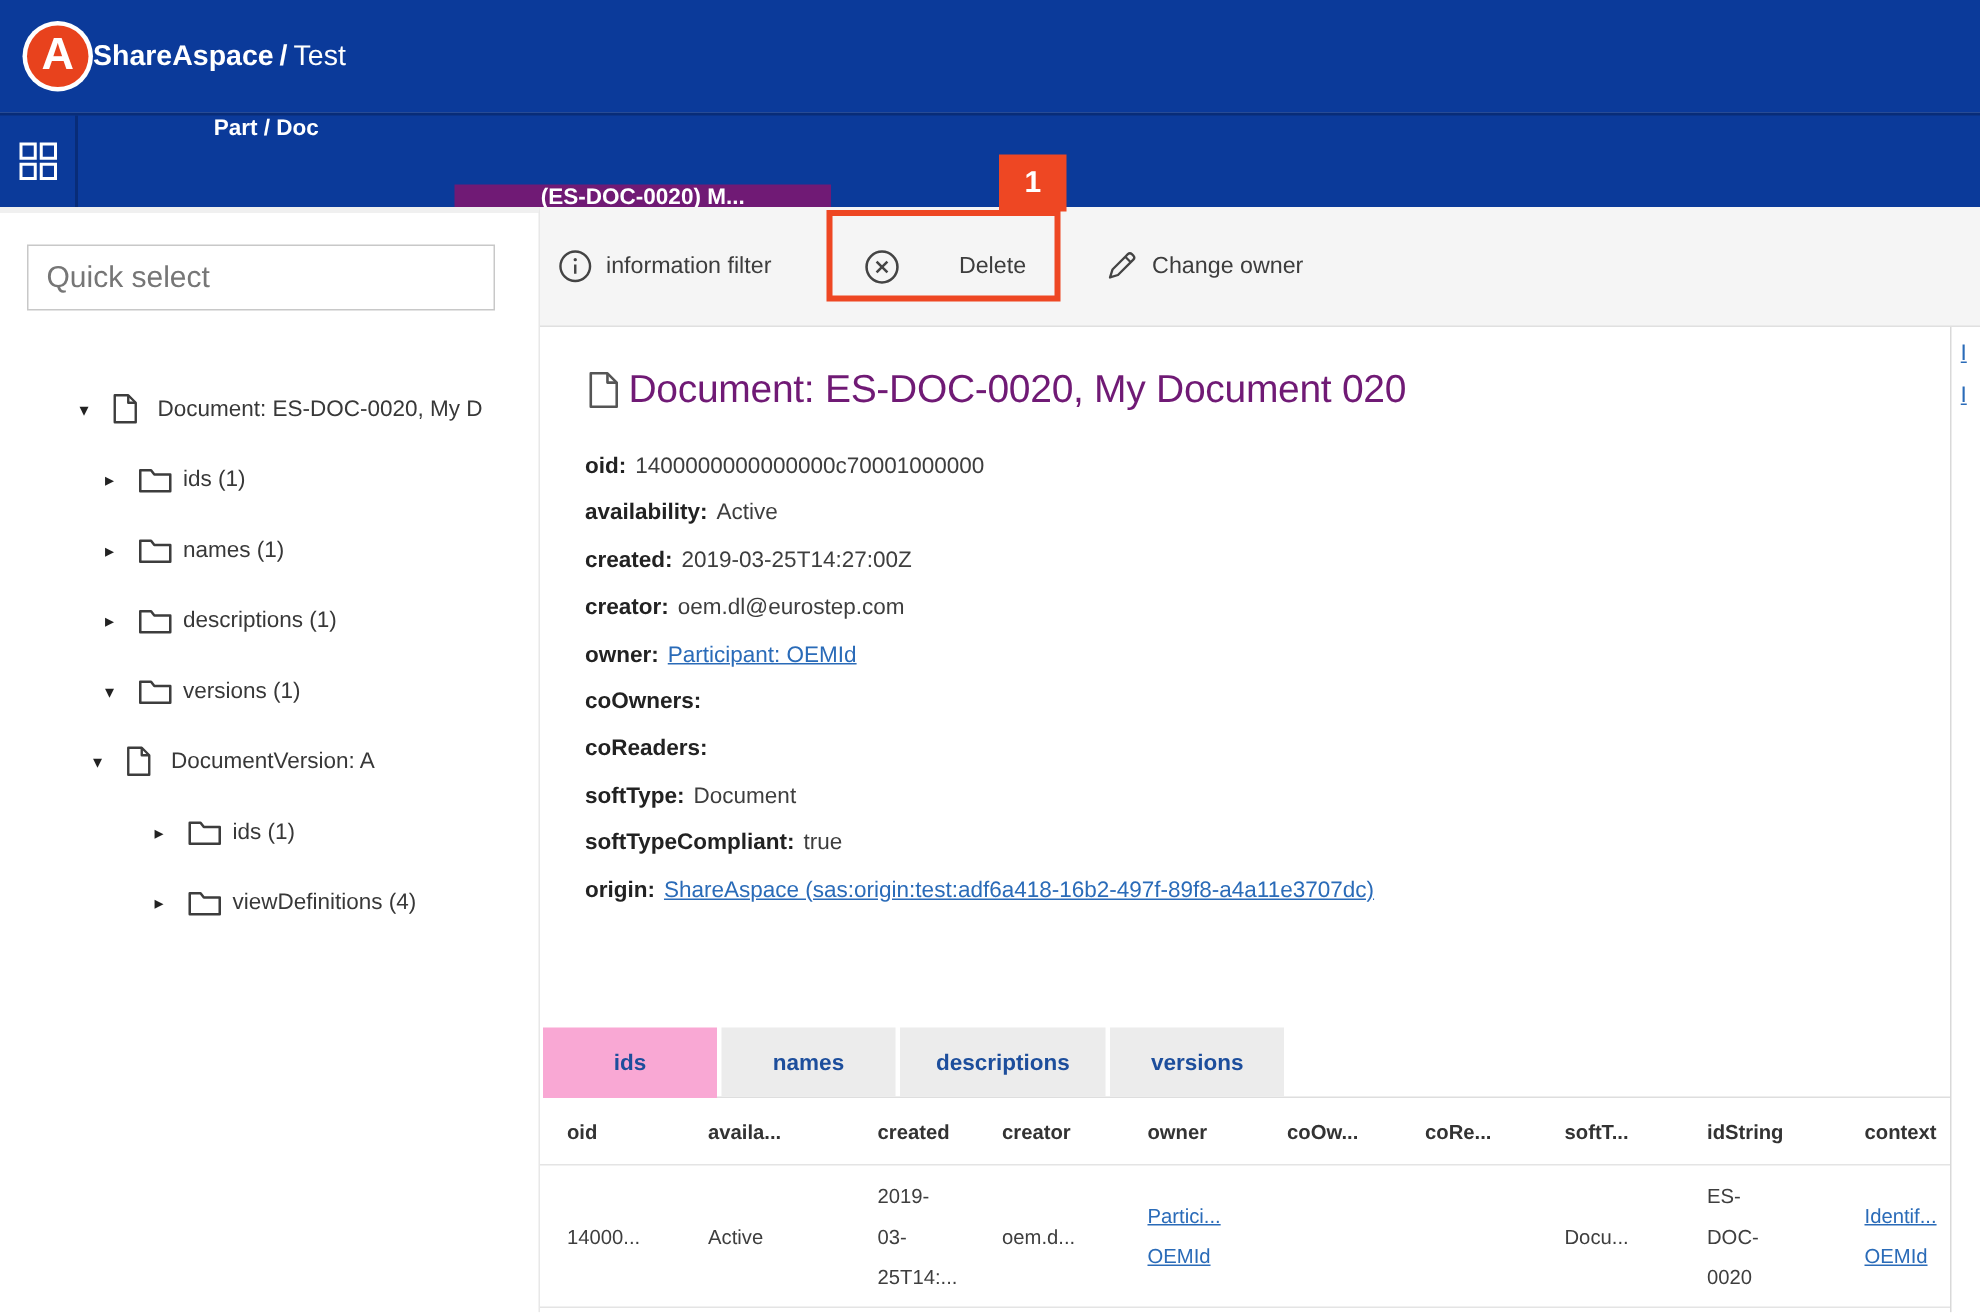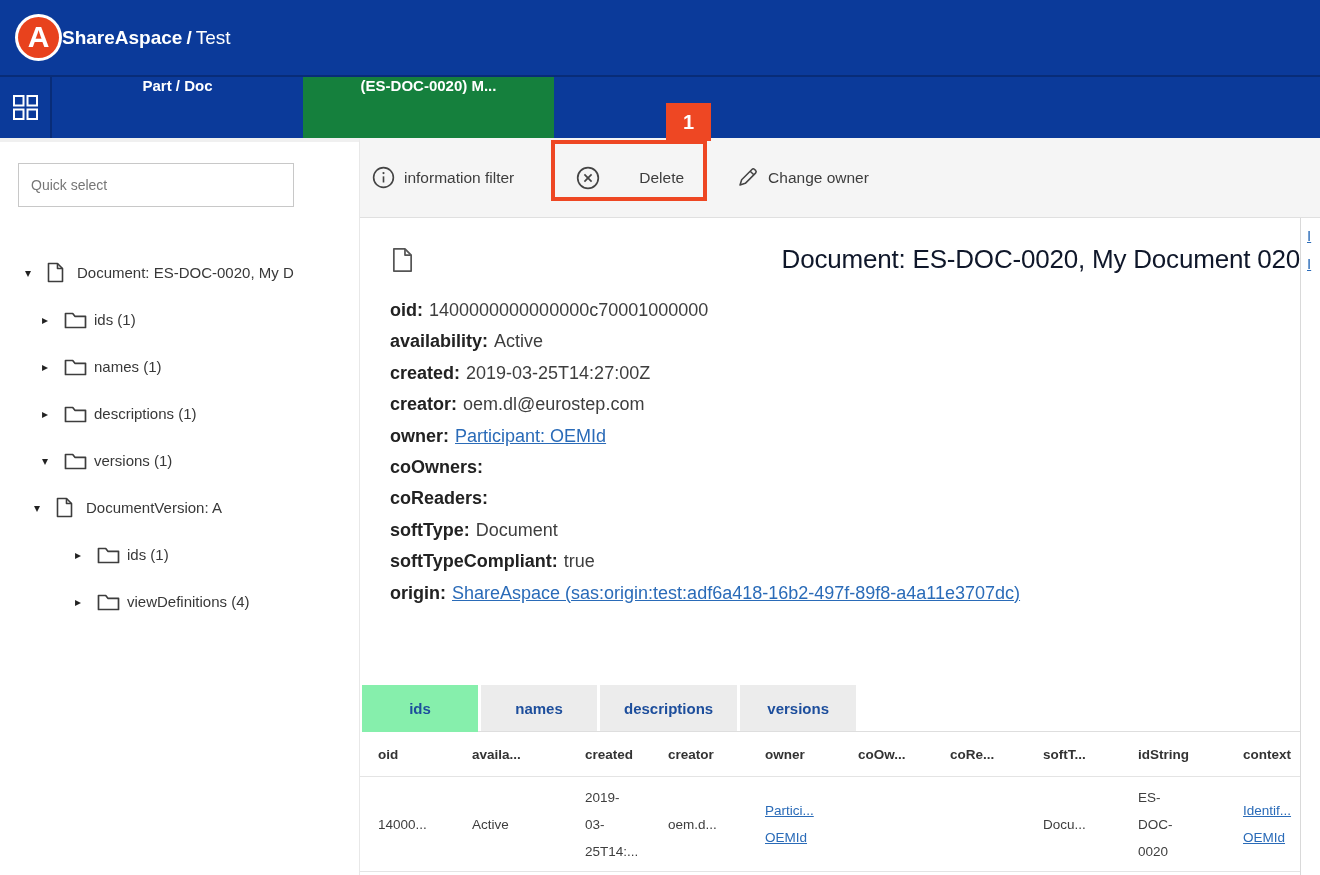--- a/index.html
+++ b/index.html
@@ -11,28 +11,28 @@
   .logo { width: 47px; height: 47px; border-radius: 50%; background: #fff; display: flex; align-items: center; justify-content: center; flex: 0 0 auto; }
   .logo-inner { width: 41px; height: 41px; border-radius: 50%; background: #e8421d; color: #fff; display: flex; align-items: center; justify-content: center; font-weight: 800; font-size: 30px; line-height: 1; padding-bottom: 2px; }
   .brand { color: #fff; font-size: 19px; margin-left: 0; }
   .brand b { font-weight: 700; }
   .brand .sep { font-weight: 700; margin: 0 4px; }
 
   
   .tabbar { height: 63px; background: #0b3a9a; border-top: 2px solid #082c78; display: flex; align-items: stretch; }
   .grid-btn { width: 52px; display: flex; align-items: center; justify-content: center; border-right: 2px solid #082c78; cursor: pointer; }
   .nav-tab { width: 251px; display: flex; justify-content: center; color: #fff; font-size: 15px; font-weight: 600; cursor: pointer; }
-  .nav-tab.active { background: #15803d; }
+  .nav-tab.active { background: #701a75; margin-top: 46px; }
 
   
   .main-row { display: flex; height: 737px; }
   .sidebar { width: 360px; background: #fff; border-right: 1px solid #e8e8e8; border-top: 4px solid #f0f0f0; }
-  .quick-select { display: block; width: 276px; height: 44px; margin: 21px 0 0 18px; border: 1px solid #c8c8c8; padding: 0 12px; font-size: 14px; color: #333; font-family: inherit; outline: none; }
+  .quick-select { display: block; width: 312px; height: 44px; margin: 21px 0 0 18px; border: 1px solid #c8c8c8; padding: 0 12px; font-size: 20px; color: #333; font-family: inherit; outline: none; }
   .quick-select::placeholder { color: #767676; }
-  .tree { margin-top: 42px; }
+  .tree { margin-top: 42px; margin-left: 28px; }
   .tree-row { height: 47px; display: flex; align-items: center; cursor: pointer; color: #383838; font-size: 15px; white-space: nowrap; overflow: hidden; }
   .tree-row .arrow { width: 22px; flex: 0 0 auto; font-size: 12px; color: #222; text-align: left; }
   .tree-row .arrow.expanded::before { content: "▾"; }
   .tree-row .arrow.collapsed::before { content: "▸"; }
   .tree-row .ticon { width: 30px; flex: 0 0 auto; display: flex; align-items: center; }
   .lvl0 { padding-left: 25px; }
   .lvl1 { padding-left: 42px; }
   .lvl2 { padding-left: 34px; }
   .lvl3 { padding-left: 75px; }
 
@@ -41,31 +41,31 @@
   .tb-item { display: flex; align-items: center; gap: 9px; color: #3d3d3d; font-size: 15.5px; cursor: pointer; }
   .tb-item + .tb-item { margin-left: 38px; }
   .tb-item.delete-item { margin-left: 62px; margin-right: 14px; gap: 39px; }
 
   .content-body { flex: 1; display: flex; min-height: 0; }
   .panel { width: 940px; background: #fff; }
   .sliver { width: 20px; border-left: 1px solid #d9d9d9; padding: 5px 0 0 6px; }
   .stub { display: block; width: 11px; height: 28px; overflow: hidden; color: #2a6bb8; text-decoration: underline; font-size: 15px; line-height: 26px; }
 
   
-  .doc-title-row { margin: 26px 0 0 32px; display: flex; align-items: center; gap: 16px; color: #0f172a; justify-content: space-between; }
+  .doc-title-row { margin: 26px 0 0 32px; display: flex; align-items: center; gap: 6px; color: #701a75; }
   .doc-title { font-size: 26px; font-weight: 400; letter-spacing: -0.2px; }
-  .attrs { margin: 20px 0 0 30px; font-size: 18px; color: #3e3e3e; }
+  .attrs { margin: 20px 0 0 30px; font-size: 15px; color: #3e3e3e; }
   .attr { line-height: 31.4px; white-space: nowrap; }
   .attr .alabel { font-weight: 700; color: #222; margin-right: 6px; }
   a.lnk { color: #2a6bb8; text-decoration: underline; cursor: pointer; }
 
   
   .dtabs { display: flex; gap: 3px; margin: 76px 0 0 2px; border-bottom: 1px solid #dedede; align-items: flex-end; }
   .dtab { min-width: 116px; height: 46px; padding: 0 24px; display: flex; align-items: center; justify-content: center; font-size: 15px; font-weight: 700; color: #1d4e9c; background: #ececec; cursor: pointer; }
-  .dtab.active { background: #86efac; height: 47px; margin-bottom: -1px; }
+  .dtab.active { background: #f9a8d4; height: 47px; margin-bottom: -1px; }
 
   
   .grid { display: grid; grid-template-columns: 94px 113px 83px 97px 93px 92px 93px 95px 105px 1fr; padding-left: 18px; align-items: center; }
   .t-head { height: 45px; border-bottom: 1px solid #e4e4e4; font-size: 13.5px; font-weight: 700; color: #333; }
   .t-row { min-height: 95px; border-bottom: 1px solid #e4e4e4; font-size: 13.5px; color: #3e3e3e; }
   .cell { padding-right: 8px; line-height: 27px; }
   .cell a { display: inline-block; }
   .stack a { display: block; width: max-content; }
 
   

